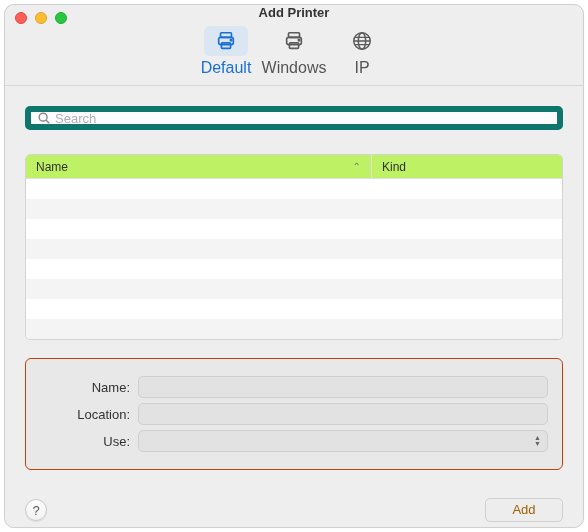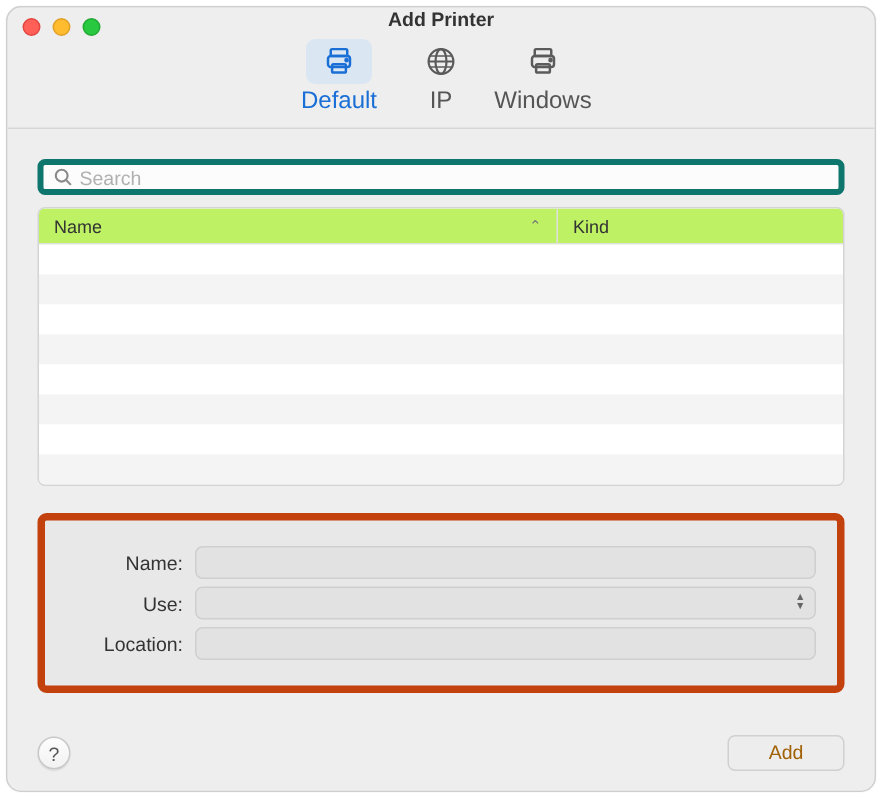--- a/index.html
+++ b/index.html
@@ -98,27 +98,27 @@
   .content {
     flex: 1;
     background: #eeeeee;
     padding: 20px;
     display: flex;
     flex-direction: column;
   }
   
   .searchbar {
     height: 24px;
-    border: 4px solid #0f766e;
+    border: 6px solid #0f766e;
     border-radius: 5px;
     background: #fcfcfc;
     display: flex;
     align-items: center;
     padding: 0 6px;
-    margin-bottom: 8px;
+    margin-bottom: 24px;
   }
   .searchbar input {
     border: none;
     background: transparent;
     outline: none;
     font-size: 13px;
     flex: 1;
     color: #333;
   }
   .searchbar input::placeholder { color: #b0b0b0; }
@@ -156,24 +156,24 @@
     display: flex;
     flex-direction: column;
   }
   .trow {
     height: 20px;
   }
   .trow:nth-child(odd) { background: #ffffff; }
   .trow:nth-child(even) { background: #f4f4f4; }
   
   .form-section {
-    border: 5px solid #c2410c;
+    border: 1px solid #c2410c;
     border-radius: 6px;
     background: #e8e8e8;
-    padding: 12px 14px 12px 0;
+    padding: 12px 14px 12px 12px;
   }
   .form-row {
     display: flex;
     align-items: center;
     margin: 5px 0;
   }
   .form-label {
     width: 100px;
     text-align: right;
     font-size: 13px;
@@ -260,39 +260,39 @@
           <rect x="6" y="3" width="12" height="5" rx="1"></rect>
           <rect x="4" y="8" width="16" height="8" rx="2"></rect>
           <rect x="7" y="14" width="10" height="6" rx="1"></rect>
           <circle cx="17.5" cy="11" r="0.8" fill="currentColor"></circle>
         </svg>
       </div>
       <span class="tool-label">Default</span>
     </div>
     <div class="tool-tab">
       <div class="tool-icon-wrap">
+        <svg class="tool-icon" viewBox="0 0 24 24" fill="none" stroke="currentColor" stroke-width="1.8">
+          <rect x="6" y="3" width="12" height="5" rx="1"></rect>
+          <rect x="4" y="8" width="16" height="8" rx="2"></rect>
+          <rect x="7" y="14" width="10" height="6" rx="1"></rect>
+          <circle cx="17.5" cy="11" r="0.8" fill="currentColor"></circle>
+        </svg>
+      </div>
+      <span class="tool-label">Windows</span>
+    </div>
+    <div class="tool-tab">
+      <div class="tool-icon-wrap">
         <svg class="tool-icon" viewBox="0 0 24 24" fill="none" stroke="currentColor" stroke-width="1.6">
           <circle cx="12" cy="12" r="9"></circle>
           <ellipse cx="12" cy="12" rx="4" ry="9"></ellipse>
           <line x1="3" y1="12" x2="21" y2="12"></line>
           <path d="M4 8 h16 M4 16 h16" stroke-width="1.2"></path>
         </svg>
       </div>
       <span class="tool-label">IP</span>
-    </div>
-    <div class="tool-tab">
-      <div class="tool-icon-wrap">
-        <svg class="tool-icon" viewBox="0 0 24 24" fill="none" stroke="currentColor" stroke-width="1.8">
-          <rect x="6" y="3" width="12" height="5" rx="1"></rect>
-          <rect x="4" y="8" width="16" height="8" rx="2"></rect>
-          <rect x="7" y="14" width="10" height="6" rx="1"></rect>
-          <circle cx="17.5" cy="11" r="0.8" fill="currentColor"></circle>
-        </svg>
-      </div>
-      <span class="tool-label">Windows</span>
     </div>
   </div>
 
   <div class="content">
 
     <div class="searchbar">
       <svg class="search-icon" viewBox="0 0 16 16" fill="none" stroke="currentColor" stroke-width="1.6">
         <circle cx="7" cy="7" r="4.5"></circle>
         <line x1="10.5" y1="10.5" x2="14" y2="14"></line>
       </svg>
@@ -320,33 +320,33 @@
         <div class="trow"></div>
       </div>
     </div>
 
     <div class="form-section">
       <div class="form-row">
         <div class="form-label">Name:</div>
         <input class="form-input" type="text" disabled="" value="" style="">
       </div>
       <div class="form-row">
+        <div class="form-label">Location:</div>
+        <input class="form-input" type="text" disabled="" value="" style="">
+      </div>
+      <div class="form-row">
         <div class="form-label">Use:</div>
         <div class="form-select">
           <span></span>
           <span class="select-arrows">
             <span>▲</span>
               <span>▼</span>
           </span>
         </div>
       </div>
-      <div class="form-row">
-        <div class="form-label">Location:</div>
-        <input class="form-input" type="text" disabled="" value="" style="">
-      </div>
     </div>
 
   </div>
 
   <div class="footer">
     <div class="help-btn">
       <span>?</span>
     </div>
     <div class="add-btn">
       <span>Add</span>

